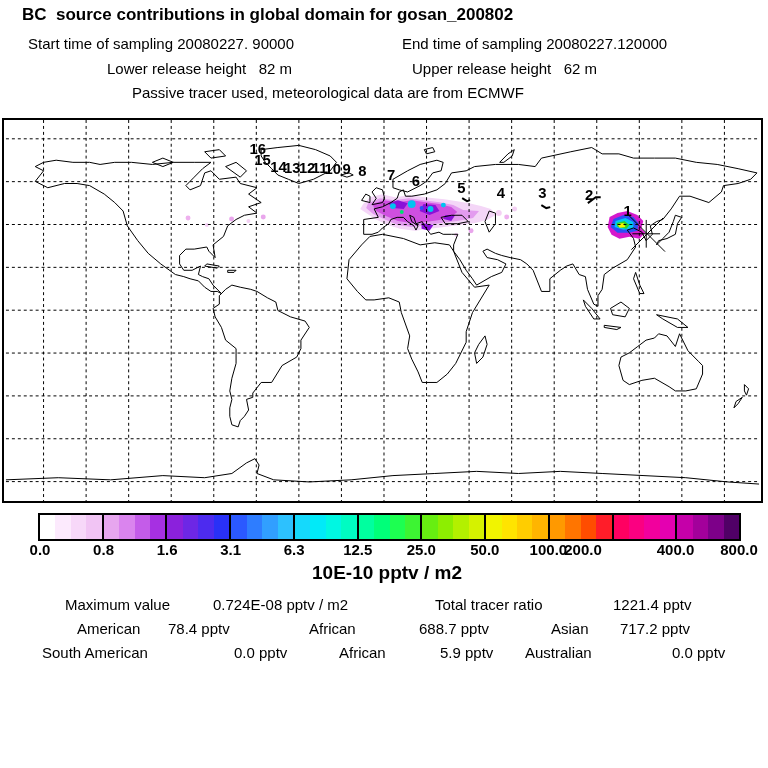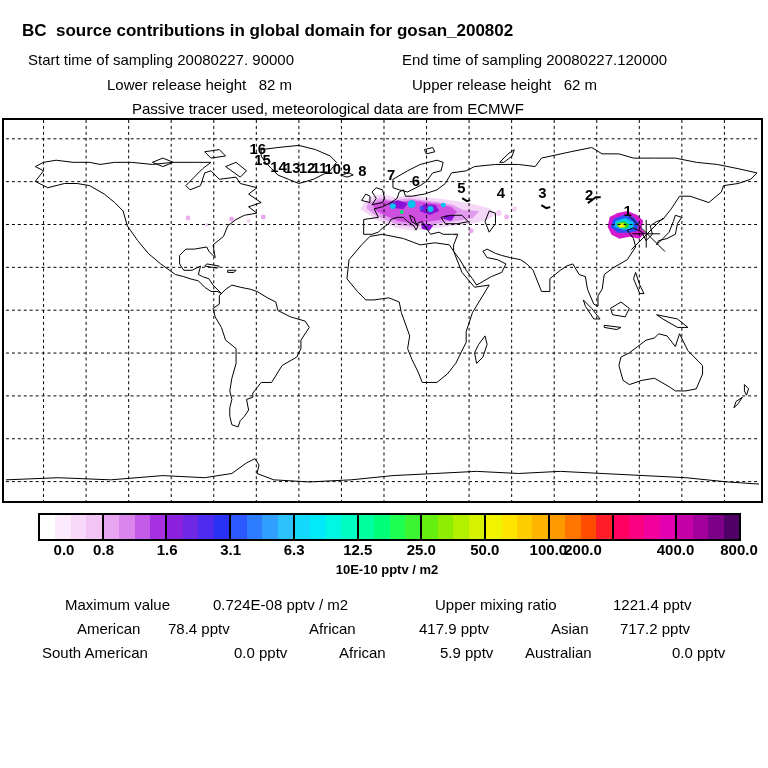--- a/index.html
+++ b/index.html
@@ -1,33 +1,33 @@
 <!DOCTYPE html>
 <html><head>
 <meta charset="utf-8">
 <style>
   html,body{margin:0;padding:0;background:#ffffff;}
   body{width:768px;height:768px;position:relative;overflow:hidden;
        font-family:"Liberation Sans", sans-serif;color:#000;}
-  .abs{position:absolute;white-space:pre;margin-top:16px;}
+  .abs{position:absolute;white-space:pre;}
   .title{font-size:17px;font-weight:bold;}
   .hline{font-size:15px;}
   .map-frame{position:absolute;left:2px;top:118px;width:761px;height:385px;
              border:2px solid #000;box-sizing:border-box;background:#fff;}
   .map-frame svg{position:absolute;left:0;top:0;}
   .cbar{position:absolute;left:38px;top:513px;width:699px;height:24px;
         border:2px solid #000;box-sizing:content-box;display:flex;}
   .cbar .seg{display:flex;flex:1 1 0;border-right:2px solid #000;}
   .cbar .seg:last-child{border-right:none;}
   .cbar .cell{flex:1 1 0;}
   .cbar-ticks{position:absolute;left:0;top:541px;width:768px;height:18px;}
   .cbar-ticks span{position:absolute;transform:translateX(-50%);
                    font-size:15px;font-weight:bold;white-space:pre;}
   .units{position:absolute;left:387px;top:562px;transform:translateX(-50%);
-         font-size:13px;font-weight:bold;}
+         font-size:19px;font-weight:bold;}
   .srow{position:absolute;left:0;width:768px;height:17px;font-size:15px;}
   .srow span{position:absolute;white-space:pre;}
   text.day{font:bold 15px "Liberation Sans", sans-serif;fill:#000;}
 </style>
 </head>
 <body>
 
 <div class="abs title" style="left:22px;top:5px">BC  source contributions in global domain for gosan_200802</div>
 <div class="abs hline" style="left:28px;top:35px">Start time of sampling 20080227. 90000</div>
 <div class="abs hline" style="left:402px;top:35px">End time of sampling 20080227.120000</div>
@@ -219,46 +219,46 @@
       <div class="cell" style="background: rgb(228, 0, 177);"></div>
     </div>
     <div class="seg">
       <div class="cell" style="background: rgb(197, 0, 169);"></div>
       <div class="cell" style="background: rgb(163, 0, 155);"></div>
       <div class="cell" style="background: rgb(125, 0, 137);"></div>
       <div class="cell" style="background: rgb(80, 0, 102);"></div>
     </div>
   </div>
 <div class="cbar-ticks" id="cbar-ticks">
-    <span style="left: 40px; margin-left: 24px;">0.0</span>
+    <span style="left: 40px;">0.0</span>
     <span style="left: 103.55px;">0.8</span>
     <span style="left: 167.1px;">1.6</span>
     <span style="left: 230.65px;">3.1</span>
     <span style="left: 294.2px;">6.3</span>
     <span style="left: 357.75px;">12.5</span>
     <span style="left: 421.3px; text-align: center;">25.0</span>
     <span style="left: 484.85px;">50.0</span>
     <span style="left: 548.4px;">100.0</span>
     <span style="left: 583px;">200.0</span>
     <span style="left: 675.5px;">400.0</span>
     <span style="left: 739.05px;">800.0</span>
   </div>
 <div class="units">10E-10 pptv / m2</div>
 
 <div class="srow" style="top:596px">
   <span style="left:65px">Maximum value</span>
   <span style="left:213px">0.724E-08 pptv / m2</span>
-  <span style="left:435px">Upper mixing ratio</span>
+  <span style="left:435px">Total tracer ratio</span>
   <span style="left:613px">1221.4 pptv</span>
 </div>
 <div class="srow" style="top:620px">
   <span style="left:77px">American</span>
   <span style="left:168px">78.4 pptv</span>
   <span style="left:309px">African</span>
-  <span style="left:419px">417.9 pptv</span>
+  <span style="left:419px">688.7 pptv</span>
   <span style="left:551px">Asian</span>
   <span style="left:620px">717.2 pptv</span>
 </div>
 <div class="srow" style="top:644px">
   <span style="left:42px">South American</span>
   <span style="left:234px">0.0 pptv</span>
   <span style="left:339px">African</span>
   <span style="left:440px">5.9 pptv</span>
   <span style="left:525px">Australian</span>
   <span style="left:672px">0.0 pptv</span>

